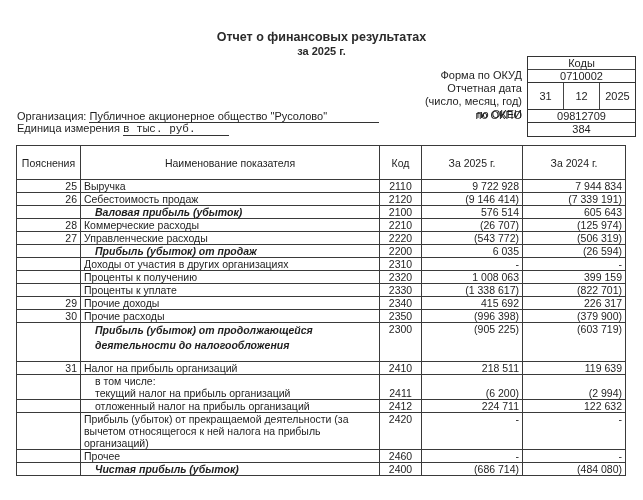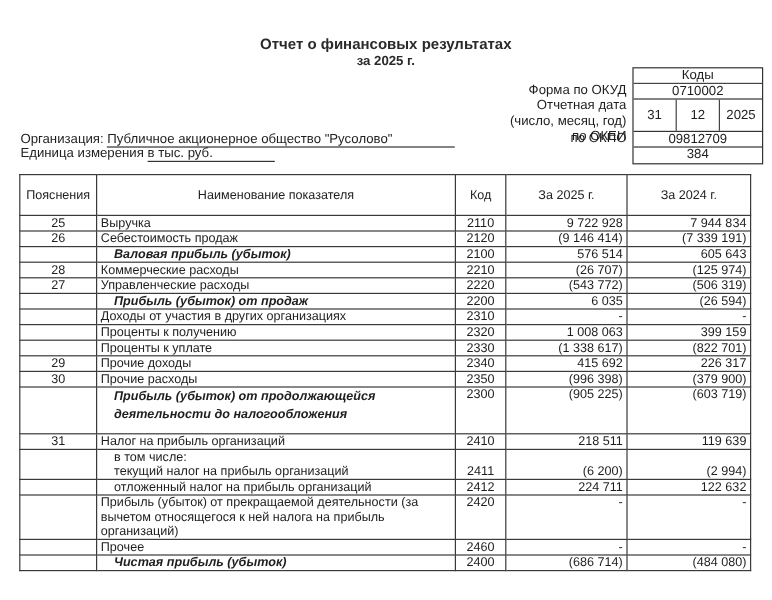--- a/index.html
+++ b/index.html
@@ -19,21 +19,21 @@
   .cb-date span:last-child { border-right:none; }
   .cb-last { height:13px; line-height:13px; }
 
   .org { position:absolute; left:17px; font-size:11px; white-space:nowrap; }
   .underline { display:inline-block; border-bottom:1px solid #333; line-height:11px; }
 
   table.fin { position:absolute; left:16px; top:145px; border-collapse:collapse; table-layout:fixed; width:609px; }
   table.fin td, table.fin th { border:1px solid #3a3a3a; padding:0 3px; font-size:10.5px; line-height:12px; vertical-align:top; }
   table.fin th { font-weight:normal; height:33px; vertical-align:middle; text-align:center; }
   table.fin td { height:12px; }
-  .c-note { text-align:center; }
+  .c-note { text-align:right; }
   .c-code { text-align:center; }
   .c-num  { text-align:right; }
   .bold   { font-weight:bold; padding-left:14px !important;font-style:italic; }
   .indent { padding-left:14px !important; }
   tr.tall td { height:38px; }
   tr.tall3 td { height:36px; }
   tr.gap td { height:24px; }
 </style>
 </head>
 <body>
@@ -58,21 +58,21 @@
   <div class="cb-row">09812709</div>
   <div class="cb-last">384</div>
 </div>
 
 <div class="org" style="top:110px;">
   <span>Организация:</span>
   <span class="underline" style="width:290px;">Публичное акционерное общество "Русолово"</span>
 </div>
 <div class="org" style="top:122px;">
   <span>Единица измерения</span>
-  <span class="underline" style="width:106px;">в тыс. руб.</span>
+  <span class="underline" style="width:106px;font-family:Liberation Mono, monospace;">в тыс. руб.</span>
 </div>
 
 <table class="fin">
   <colgroup>
     <col style="width:64px">
       <col style="width:299px">
       <col style="width:42px">
       <col style="width:101px">
       <col style="width:103px">
   </colgroup>

